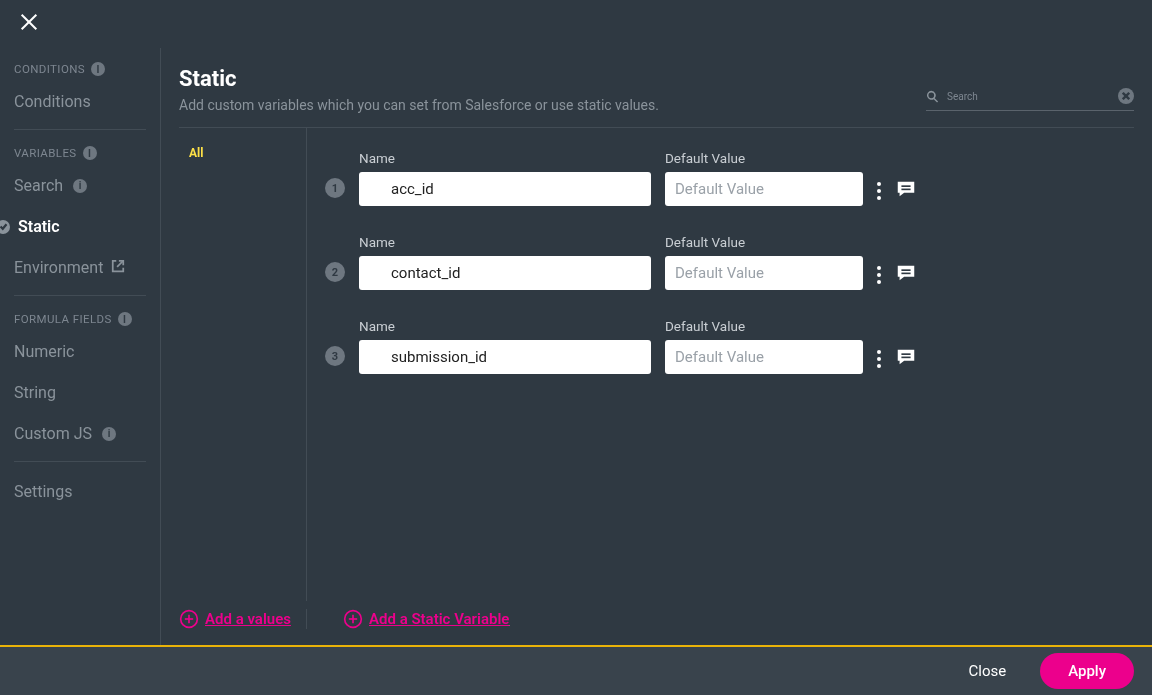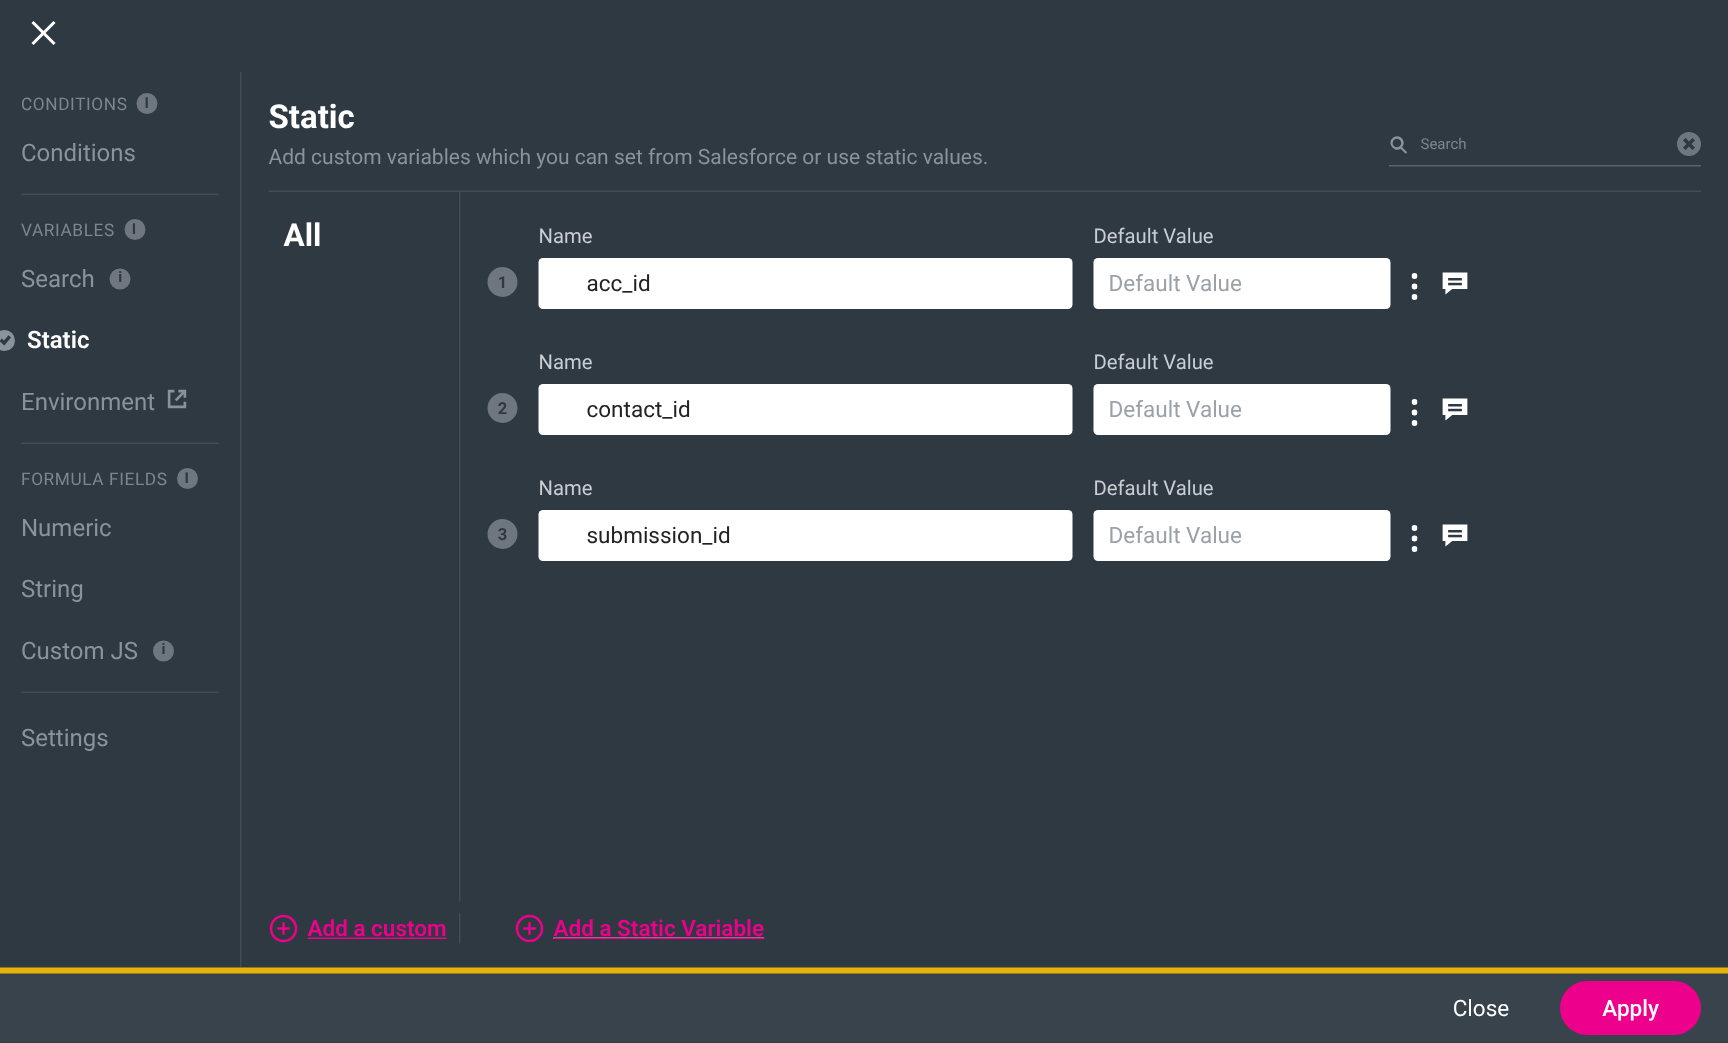--- a/index.html
+++ b/index.html
@@ -31,39 +31,39 @@
     .main-hdr h2 { font-size: 22px; font-weight:700; margin-bottom:6px;}
     .main-hdr p { font-size:14px; color:#8a939b;text-align:center;}
     .search-wrap { display:flex; align-items:center; gap:8px; border-bottom:1px solid #5a636c; padding: 2px 0 6px 0; width: 208px; margin-top: 20px;}
     .search-wrap svg { width:13px; height:13px; fill:#8a939b;}
     .search-input { flex:1; background:transparent; border:none; outline:none; color:#fff; font-size:10px;}
     .search-input::placeholder{ color:#7d8690;}
     .clear-circle { width:16px; height:16px; border-radius:50%; background:#6e7780; display:flex; align-items:center; justify-content:center; cursor:pointer;}
     .clear-circle svg { width:8px; height:8px; stroke:#2f3942; stroke-width:3;}
     .content-row { flex:1; display:flex; min-height:0;}
     .folder-col { width:128px; border-right:1px solid #424c55; padding: 18px 10px; }
-    .folder-item { font-size:21px; font-weight:700; color:#ffffff; cursor:pointer;}
+    .folder-item { font-size:12px; font-weight:700; color:#fde047; cursor:pointer;}
     .var-col { flex:1; padding: 10px 0 0 18px; overflow-y:auto;}
     .var-row { display:flex; align-items:flex-end; gap:14px; padding: 12px 0 16px 0;}
     .row-badge { width:20px; height:20px; border-radius:50%; background:#6e7780; color:#2f3942; font-size:11px; font-weight:700; display:flex; align-items:center; justify-content:center; margin-bottom:8px;}
     .field-block { display:flex; flex-direction:column; gap:6px;justify-content:center;}
     .field-block label { font-size:13.5px; color:#c9ced3;}
     .text-input { height:34px; border:none; border-radius:3px; background:#fff; color:#222; padding: 0 10px; font-size:15px; outline:none;}
     .text-input::placeholder{ color:#9aa1a8;}
-    .name-input { width: 356px; padding-left: 32px;}
+    .name-input { width: 292px; padding-left: 32px;}
     .value-input { width: 198px;}
     .icon-btn { cursor:pointer; display:flex; align-items:center; margin-bottom:6px;}
     .dots svg{ width:4px; height:18px;}
     .comment svg{ width:22px; height:22px; fill:#fff;}
     .footer-actions { display:flex; gap:24px; padding: 8px 0 16px 0;}
     .footer-actions .folder-side { width:128px; border-right:1px solid #424c55; display:flex; align-items:center;}
     .add-link { display:flex; align-items:center; gap:6px; color:#ec008c; font-weight:600; font-size:15px; text-decoration: underline; cursor:pointer;}
     .add-link .plus-circ { width:20px; height:20px;}
     .add-link .plus-circ svg { width:20px; height:20px; stroke:#ec008c; fill:none; stroke-width:2;}
-    .bottombar { height:50px; background:#39434c; border-top:4px solid #eab308; display:flex; align-items:center; justify-content:flex-end; gap:20px; padding: 0 18px;}
+    .bottombar { height:50px; background:#39434c; border-top:2px solid #eab308; display:flex; align-items:center; justify-content:flex-end; gap:20px; padding: 0 18px;}
     .btn-close { color:#fff; font-size:15px; cursor:pointer; background:none; border:none; padding:8px 14px;}
     .btn-apply { background:#ec008c; color:#fff; border:none; border-radius:22px; padding: 9px 28px; font-size:15px; font-weight:500; cursor:pointer;}
     .var-side { display:flex; align-items:center; padding-left:12px;text-decoration:underline;}
   </style>
 </head>
 <body>
 
 <div class="titlebar">
   <span class="close-x">
     <svg viewBox="0 0 24 24">
@@ -236,21 +236,21 @@
     </div>
 
     <div class="footer-actions">
       <div class="folder-side">
         <span class="add-link">
           <span class="plus-circ"><svg viewBox="0 0 24 24">
                 <circle cx="12" cy="12" r="10"></circle>
                 <line x1="12" y1="7" x2="12" y2="17"></line>
                 <line x1="7" y1="12" x2="17" y2="12"></line>
               </svg></span>
-          <span>Add a custom</span>
+          <span>Add a values</span>
         </span>
       </div>
       <div class="var-side">
         <span class="add-link">
           <span class="plus-circ"><svg viewBox="0 0 24 24">
                 <circle cx="12" cy="12" r="10"></circle>
                 <line x1="12" y1="7" x2="12" y2="17"></line>
                 <line x1="7" y1="12" x2="17" y2="12"></line>
               </svg></span>
           <span>Add a Static Variable</span>

